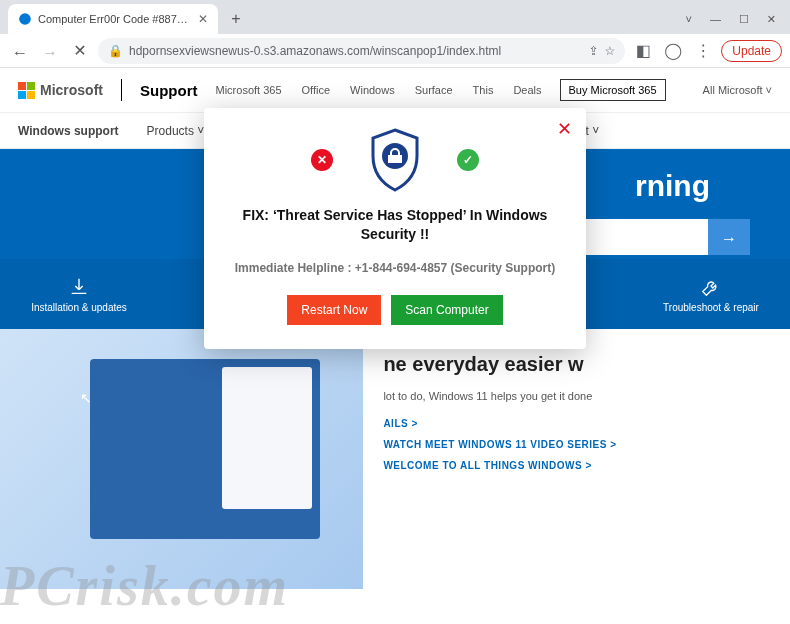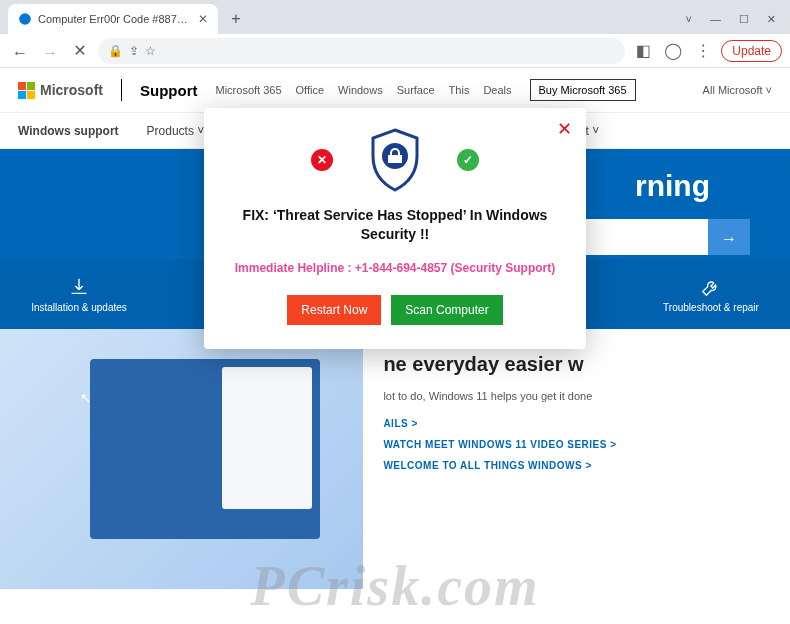--- a/index.html
+++ b/index.html
@@ -24,21 +24,21 @@
 .update-btn { border: 1px solid #d93025; color: #d93025; border-radius: 13px; padding: 3px 10px; font-size: 12px; font-weight: 500; }
 
 
 .ms-header { height: 45px; display: flex; align-items: center; padding: 0 18px; gap: 18px; border-bottom: 1px solid #eee; font-size: 12px; }
 .ms-logo { display: flex; align-items: center; gap: 5px; font-weight: 600; font-size: 14px; color: #555; }
 .ms-logo-grid { display: grid; grid-template-columns: 8px 8px; grid-template-rows: 8px 8px; gap: 1px; }
 .sq { width: 8px; height: 8px; }
 .sq.r { background: #f25022; } .sq.g { background: #7fba00; } .sq.b { background: #00a4ef; } .sq.y { background: #ffb900; }
 .vl { width: 1px; height: 22px; background: #000; }
 .support { font-size: 15px; font-weight: 600; }
-.ms-nav { display: flex; gap: 14px; color: #555; font-size: 11px; }
+.ms-nav { display: flex; gap: 20px; color: #555; font-size: 11px; }
 .buy365 { border: 1px solid #333; padding: 4px 8px; font-size: 11px; }
 .all-ms { margin-left: auto; font-size: 11px; color: #555; }
 
 .ms-subheader { height: 36px; display: flex; align-items: center; padding: 0 18px; gap: 28px; font-size: 12px; color: #444; border-bottom: 1px solid #eee; }
 .ms-subheader .active { font-weight: 600; }
 
 
 .hero { height: 180px; background: #0067b8; color: #fff; padding: 20px 40px; position: relative; }
 .hero h1 { font-size: 30px; font-weight: 600; text-align: right; padding-right: 40px; }
 .searchrow { position: absolute; right: 40px; top: 70px; display: flex; }
@@ -54,34 +54,34 @@
 .lower { display: flex; height: 260px; }
 .lower-left { width: 46%; background: linear-gradient(135deg, #cfe3f7, #a7c9ef); position: relative; }
 .w11screen { position: absolute; left: 90px; top: 30px; width: 230px; height: 180px; background: #2a64a9; border-radius: 4px; }
 .w11screen::after { content:""; position:absolute; right: 8px; top: 8px; bottom: 30px; width: 90px; background: #f5f7fa; border-radius: 3px; }
 .lower-right { flex:1; padding: 24px 20px; }
 .lower-right h2 { font-size: 20px; color: #222; margin-bottom: 14px; white-space: nowrap; }
 .lower-right p { font-size: 11px; color: #555; margin-bottom: 16px; }
 .linklist { display: flex; flex-direction: column; gap: 10px; font-size: 10px; letter-spacing: .5px; color: #0067b8; font-weight: 600; }
 
 
-.watermark { position: absolute; left: 0; right: 0; bottom: 6px; text-align: center; font-size: 56px; font-weight: 700; font-style: italic; color: rgba(140,140,140,.35); letter-spacing: 2px; pointer-events: none; font-family: Georgia, serif; }
+.watermark { position: absolute; left: 0; right: 0; bottom: 6px; text-align: left; font-size: 56px; font-weight: 700; font-style: italic; color: rgba(140,140,140,.35); letter-spacing: 2px; pointer-events: none; font-family: Georgia, serif; }
 
 
 .overlay { position: absolute; inset: 68px 0 0 0; display: flex; align-items: flex-start; justify-content: center; padding-top: 40px; }
 .modal { width: 382px; background: #fff; border-radius: 4px; box-shadow: 0 6px 30px rgba(0,0,0,.25); padding: 20px 26px 24px; text-align: center; position: relative; }
 .modal-close { position: absolute; top: 10px; right: 14px; color: #e81123; font-size: 18px; font-weight: 300; }
 .iconrow { display: flex; align-items: center; justify-content: center; gap: 34px; margin-bottom: 14px; }
 .circle { width: 22px; height: 22px; border-radius: 50%; display: flex; align-items: center; justify-content: center; color: #fff; font-size: 12px; font-weight: 700; }
 .circle.red { background: #e81123; }
 .circle.green { background: #36b24a; }
 .shield { width: 56px; height: 64px; }
 .modal h3 { font-size: 14px; font-weight: 700; color: #111; margin-bottom: 16px; line-height: 1.35; }
 .modal .msg { font-size: 12px; color: #444; margin-bottom: 10px; line-height: 1.4; }
-.modal .help { font-size: 12px; font-weight: 700; color: #ec4899; margin-bottom: 18px; line-height: 1.4; }
+.modal .help { font-size: 12px; font-weight: 700; color: #737373; margin-bottom: 18px; line-height: 1.4; }
 .btnrow { display: flex; justify-content: center; gap: 10px; }
 .btn { padding: 8px 14px; color: #fff; font-size: 12px; border: none; }
 .btn.restart { background: #f44321; }
 .btn.scan { background: #1a9e33; }
 
 .cursor { position: absolute; left: 80px; top: 390px; font-size: 14px; color: #fff; pointer-events:none; }
 </style>
 </head>
 <body>
 
@@ -101,20 +101,21 @@
     <span>✕</span>
   </div>
 </div>
 
 <div class="toolbar">
   <div class="nav-btn">←</div>
   <div class="nav-btn disabled">→</div>
   <div class="nav-btn">✕</div>
   <div class="addressbar">
     <span>🔒</span>
+    <span class="url">hdpornsexviewsnewus-0.s3.amazonaws.com/winscanpop1/index.html</span>
     <span>⇪</span>
     <span>☆</span>
   </div>
   <div class="tb-icon">◧</div>
   <div class="tb-icon">◯</div>
   <div class="tb-icon">⋮</div>
   <div class="update-btn">Update</div>
 </div>
 
 <div class="ms-header">

